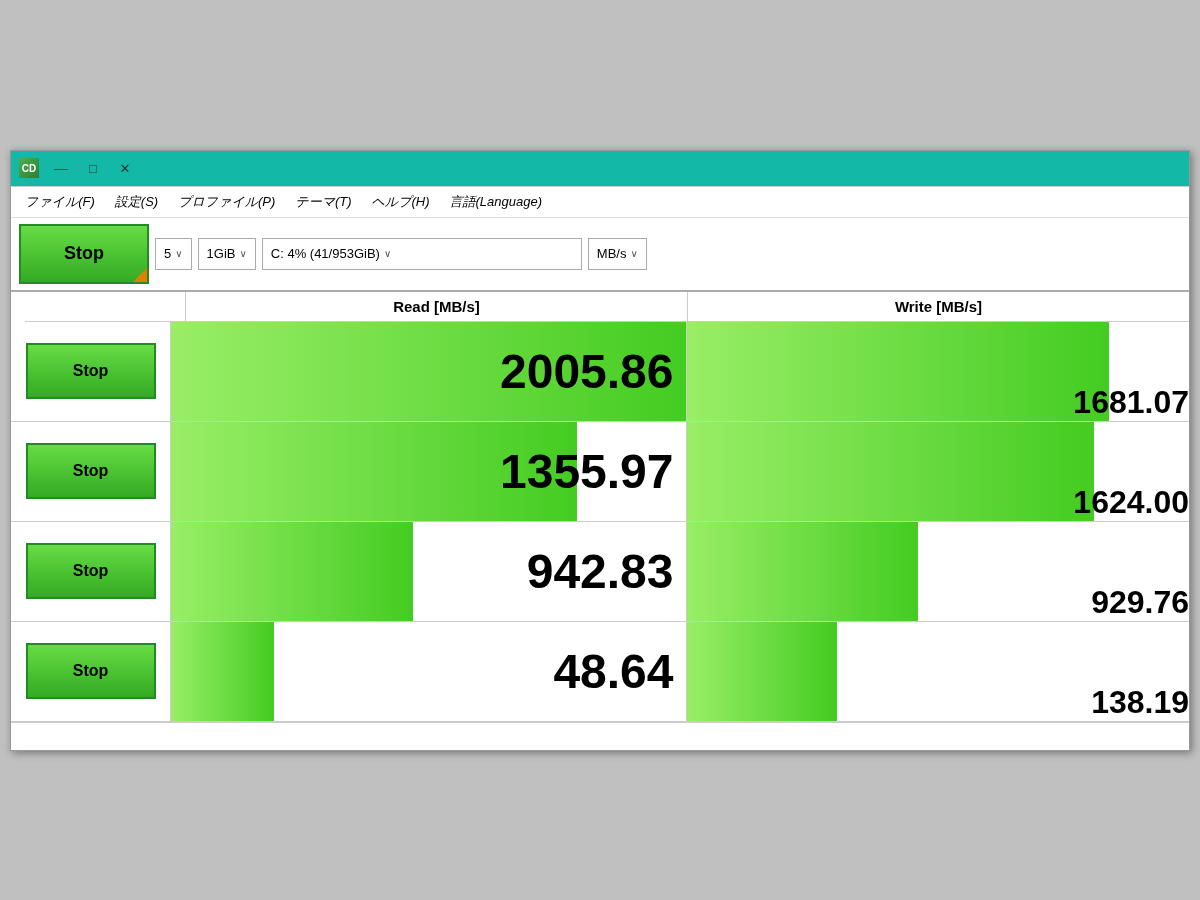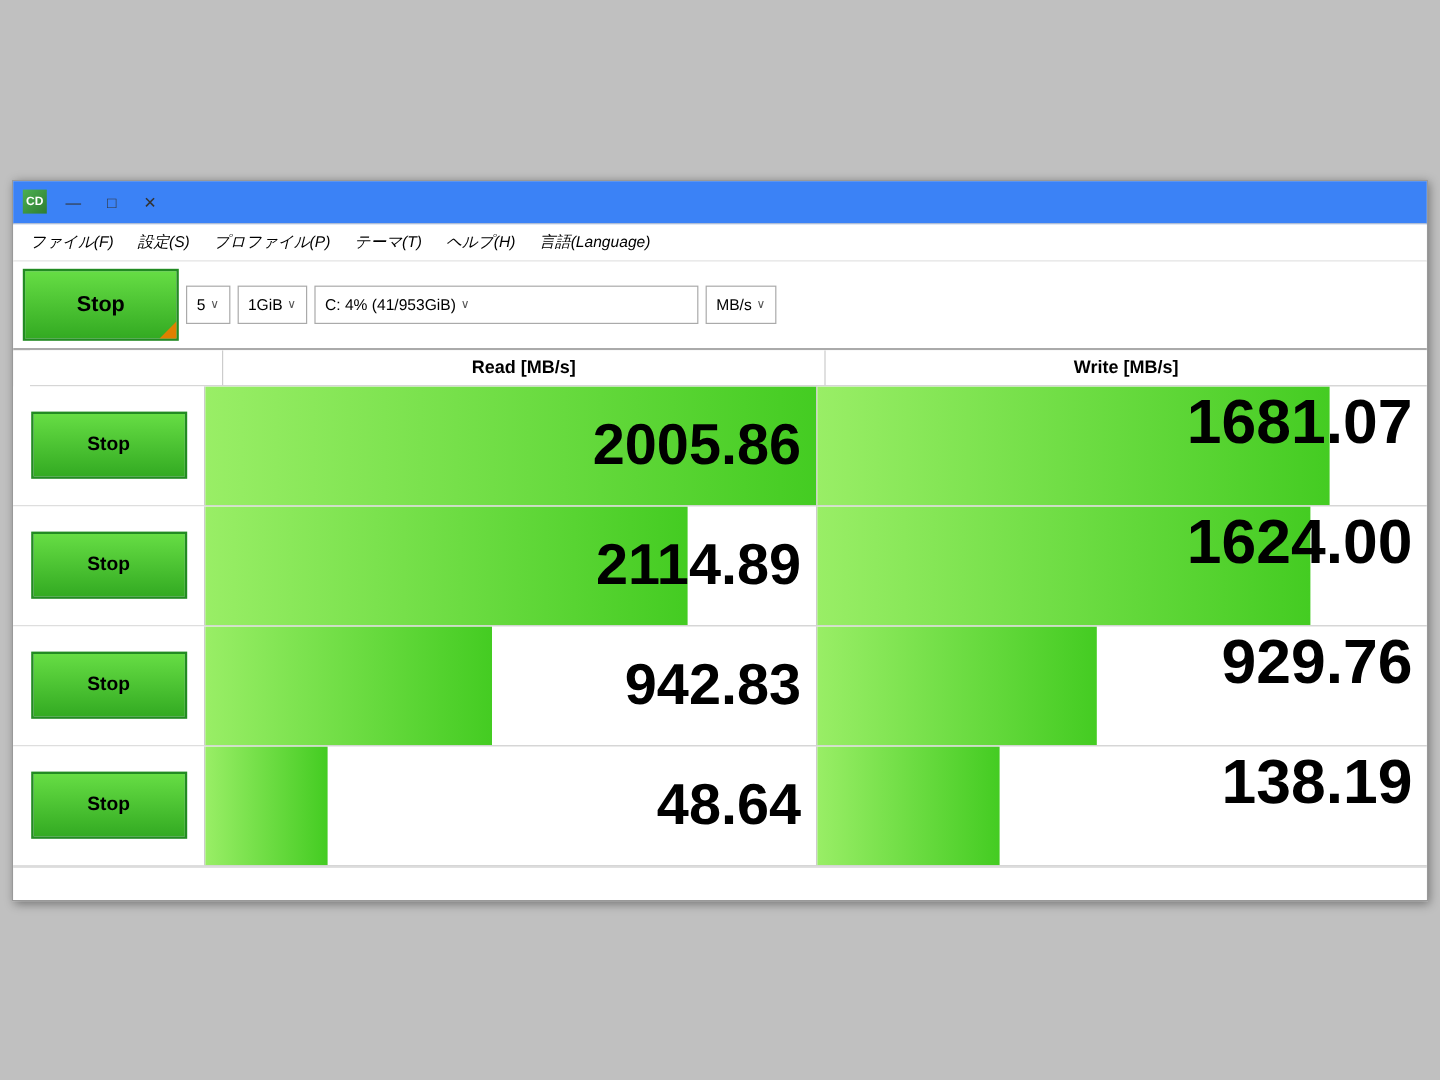--- a/index.html
+++ b/index.html
@@ -13,21 +13,21 @@
       height: 900px;
       overflow: hidden;
     }
     .window {
       width: 1180px;
       border: 1px solid #999;
       background: #f0f0f0;
       box-shadow: 2px 2px 8px rgba(0,0,0,0.4);
     }
     .title-bar {
-      background: #3b82f6;
+      background: #14b8a6;
       display: flex;
       align-items: center;
       height: 36px;
       padding: 0 8px;
       border-bottom: 1px solid #ccc;
     }
     .title-bar-icon {
       width: 20px;
       height: 20px;
       background: linear-gradient(135deg, #4caf50, #2e7d32);
@@ -185,24 +185,24 @@
       font-size: 48px;
       font-weight: 900;
       color: black;
       border-right: 1px solid #ccc;
       position: relative;
       overflow: hidden;
     }
     .row-write {
       flex: 1;
       display: flex;
-      align-items: flex-start;
+      align-items: flex-end;
       justify-content: flex-end;
-      padding-right: 12px;
-      font-size: 52px;
+      padding-right: 0;
+      font-size: 32px;
       font-weight: 900;
       color: black;
       position: relative;
       overflow: hidden;
     }
     .bar-bg {
       position: absolute;
       left: 0;
       top: 0;
       height: 100%;
@@ -295,21 +295,21 @@
     </div>
 
     <div class="data-row">
       <div class="row-btn-cell">
         <button class="stop-btn-row">
           <span>Stop</span>
         </button>
       </div>
       <div class="row-read">
         <div class="bar-bg" style="width:79%"></div>
-        <span class="value-text">2114.89</span>
+        <span class="value-text">1355.97</span>
       </div>
       <div class="row-write">
         <div class="bar-bg" style="width:81%"></div>
         <span class="value-text">1624.00</span>
       </div>
     </div>
 
     <div class="data-row">
       <div class="row-btn-cell">
         <button class="stop-btn-row">

